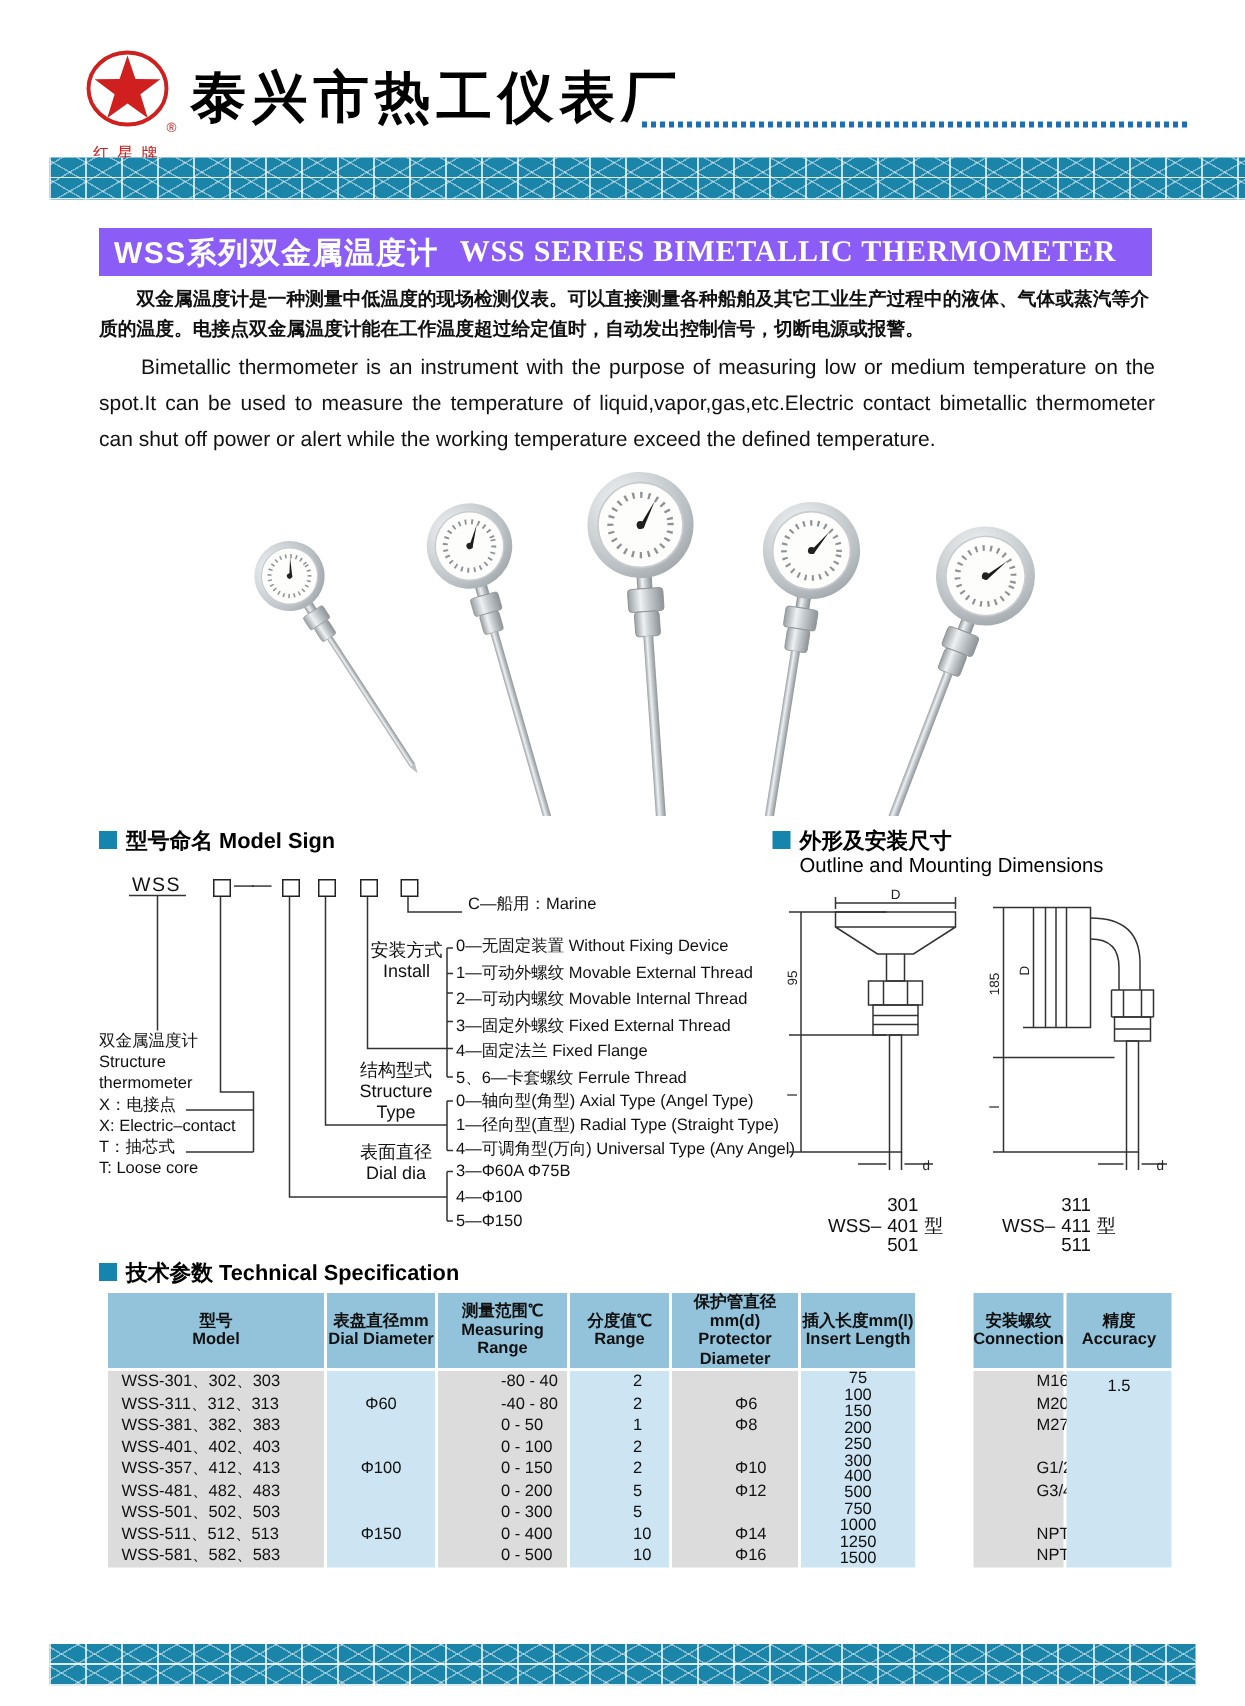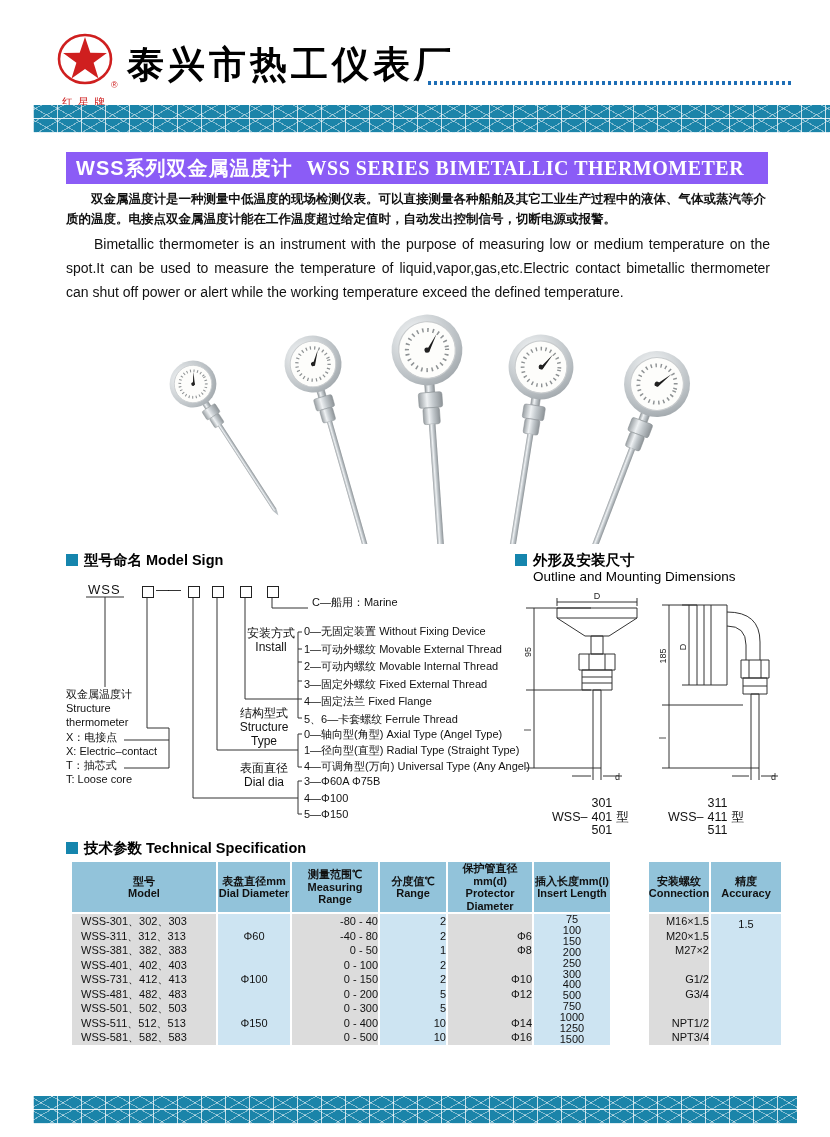--- a/index.html
+++ b/index.html
@@ -67,21 +67,21 @@
   .olabel-left{left:552px;}
   .olabel-right{left:668px;}
 
   
   .spec-table{position:absolute;left:72px;top:862px;display:flex;gap:2px;}
   .scol{display:flex;flex-direction:column;gap:2px;}
   .shead{background:#92c3da;height:50px;display:flex;flex-direction:column;align-items:center;
          justify-content:center;font-size:11px;font-weight:bold;line-height:12.5px;text-align:center;}
   .sbody{height:131px;display:flex;flex-direction:column;font-size:11px;}
   .sbody.gray{background:#dcdcdc;} .sbody.blue{background:#cde4f2;}
-  .cell{height:14.56px;line-height:14.56px;text-align:right;white-space:nowrap;}
+  .cell{height:14.56px;line-height:14.56px;text-align:left;white-space:nowrap;padding-left:42px;}
   .cell.left{text-align:left;padding-left:9px;}
   .third{height:43.6px;display:flex;align-items:center;justify-content:center;}
   .stack{justify-content:space-around;}
   .stack div{line-height:10.8px;text-align:center;}
   .single{padding-top:4px;text-align:center;}
 </style>
 </head>
 <body>
 
 <div class="page">
@@ -282,21 +282,21 @@
       <div class="scol" style="width: 144px;">
         <div class="shead">
           <div>型号</div>
           <div>Model</div>
         </div>
         <div class="sbody gray">
           <div class="cell left">WSS-301、302、303</div>
           <div class="cell left">WSS-311、312、313</div>
           <div class="cell left">WSS-381、382、383</div>
           <div class="cell left">WSS-401、402、403</div>
-          <div class="cell left">WSS-731、412、413</div>
+          <div class="cell left">WSS-357、412、413</div>
           <div class="cell left">WSS-481、482、483</div>
           <div class="cell left">WSS-501、502、503</div>
           <div class="cell left">WSS-511、512、513</div>
           <div class="cell left">WSS-581、582、583</div>
         </div>
       </div>
       <div class="scol" style="width: 72px;">
         <div class="shead">
           <div>表盘直径mm</div>
           <div>Dial Diameter</div>

